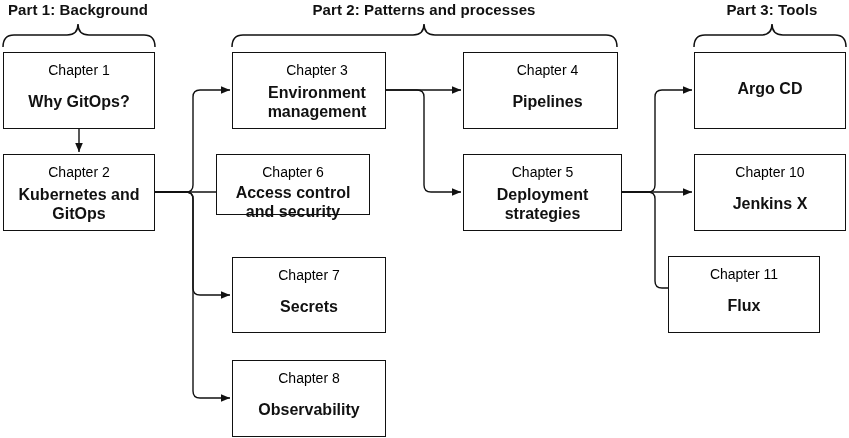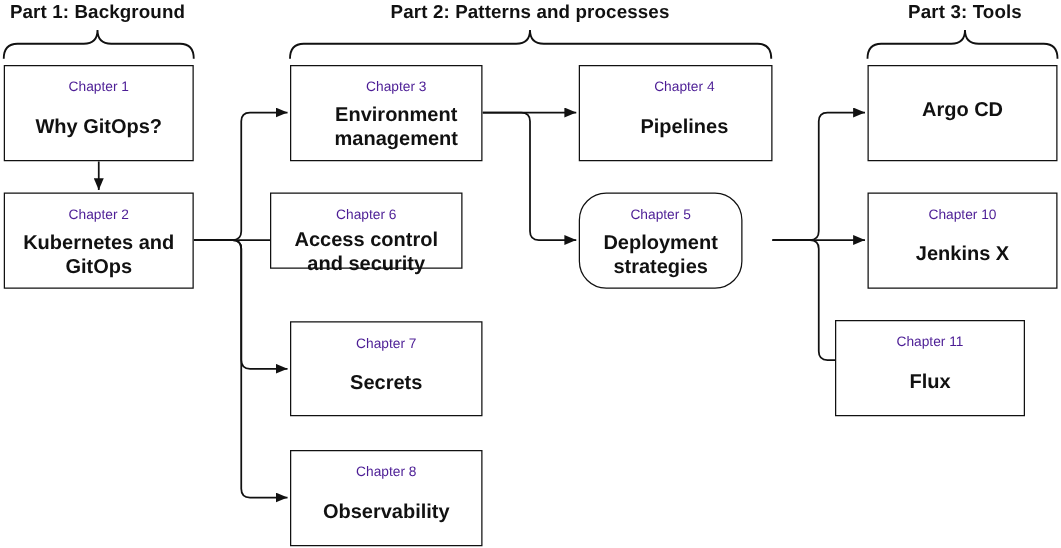--- a/index.html
+++ b/index.html
@@ -32,23 +32,23 @@
     position: absolute;
     box-sizing: border-box;
     border: 1.6px solid #111111;
     background: #ffffff;
     display: flex;
     flex-direction: column;
     text-align: center;
   }
   .chapter-number {
     padding-top: 9px;
-    font-size: 11px;
+    font-size: 14px;
     line-height: 17px;
-    color: #4c1d95;
+    color: #000000;
   }
   .chapter-title {
     flex: 1;
     display: flex;
     align-items: center;
     justify-content: center;
     font-size: 16px;
     font-weight: bold;
     line-height: 19px;
     color: #111111;
@@ -115,21 +115,21 @@
   </div>
   <div class="box" style="left:232px; top:360px; width:154px; height:77px;">
     <div class="chapter-number">Chapter 8</div>
     <div class="chapter-title">Observability</div>
   </div>
 
   <div class="box" style="left:463px; top:52px; width:155px; height:77px;padding-left:14px;">
     <div class="chapter-number">Chapter 4</div>
     <div class="chapter-title">Pipelines</div>
   </div>
-  <div class="box" style="left:463px; top:154px; width:131px; height:77px;border-radius:22px;">
+  <div class="box" style="left:463px; top:154px; width:159px; height:77px;">
     <div class="chapter-number">Chapter 5</div>
     <div class="chapter-title">Deployment strategies</div>
   </div>
 
   <div class="box" style="left:694px; top:52px; width:152px; height:77px;">
     <div class="chapter-title">Argo CD</div>
   </div>
   <div class="box" style="left:694px; top:154px; width:152px; height:77px;">
     <div class="chapter-number">Chapter 10</div>
     <div class="chapter-title">Jenkins X</div>

